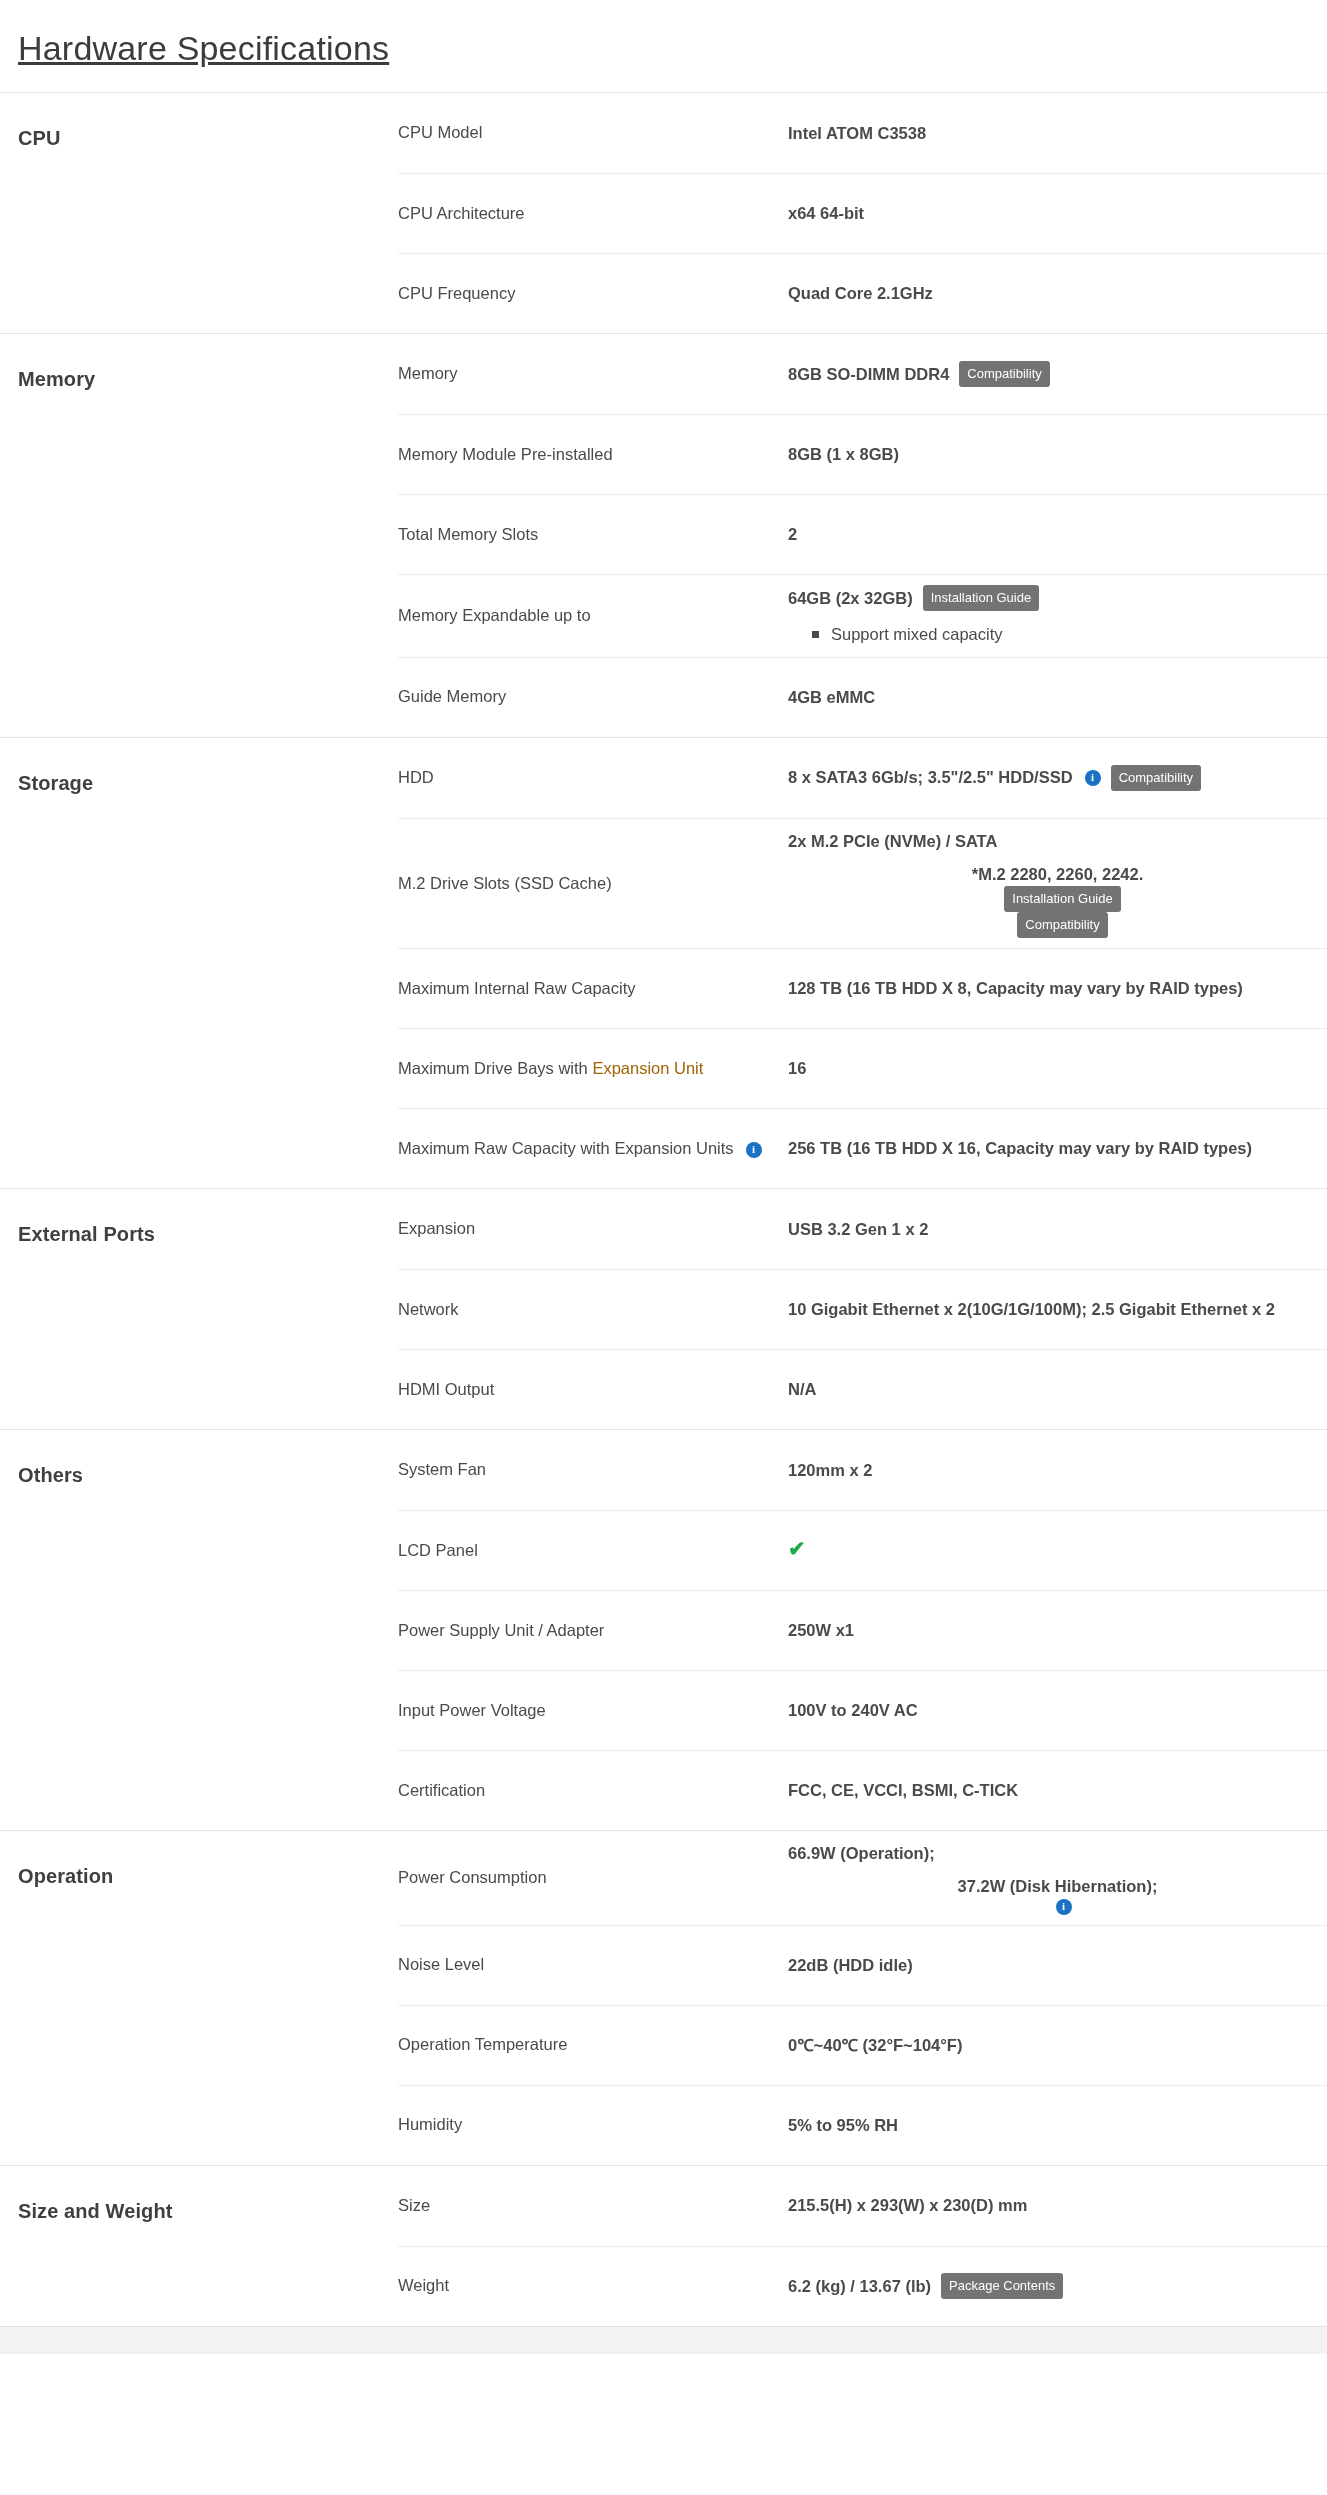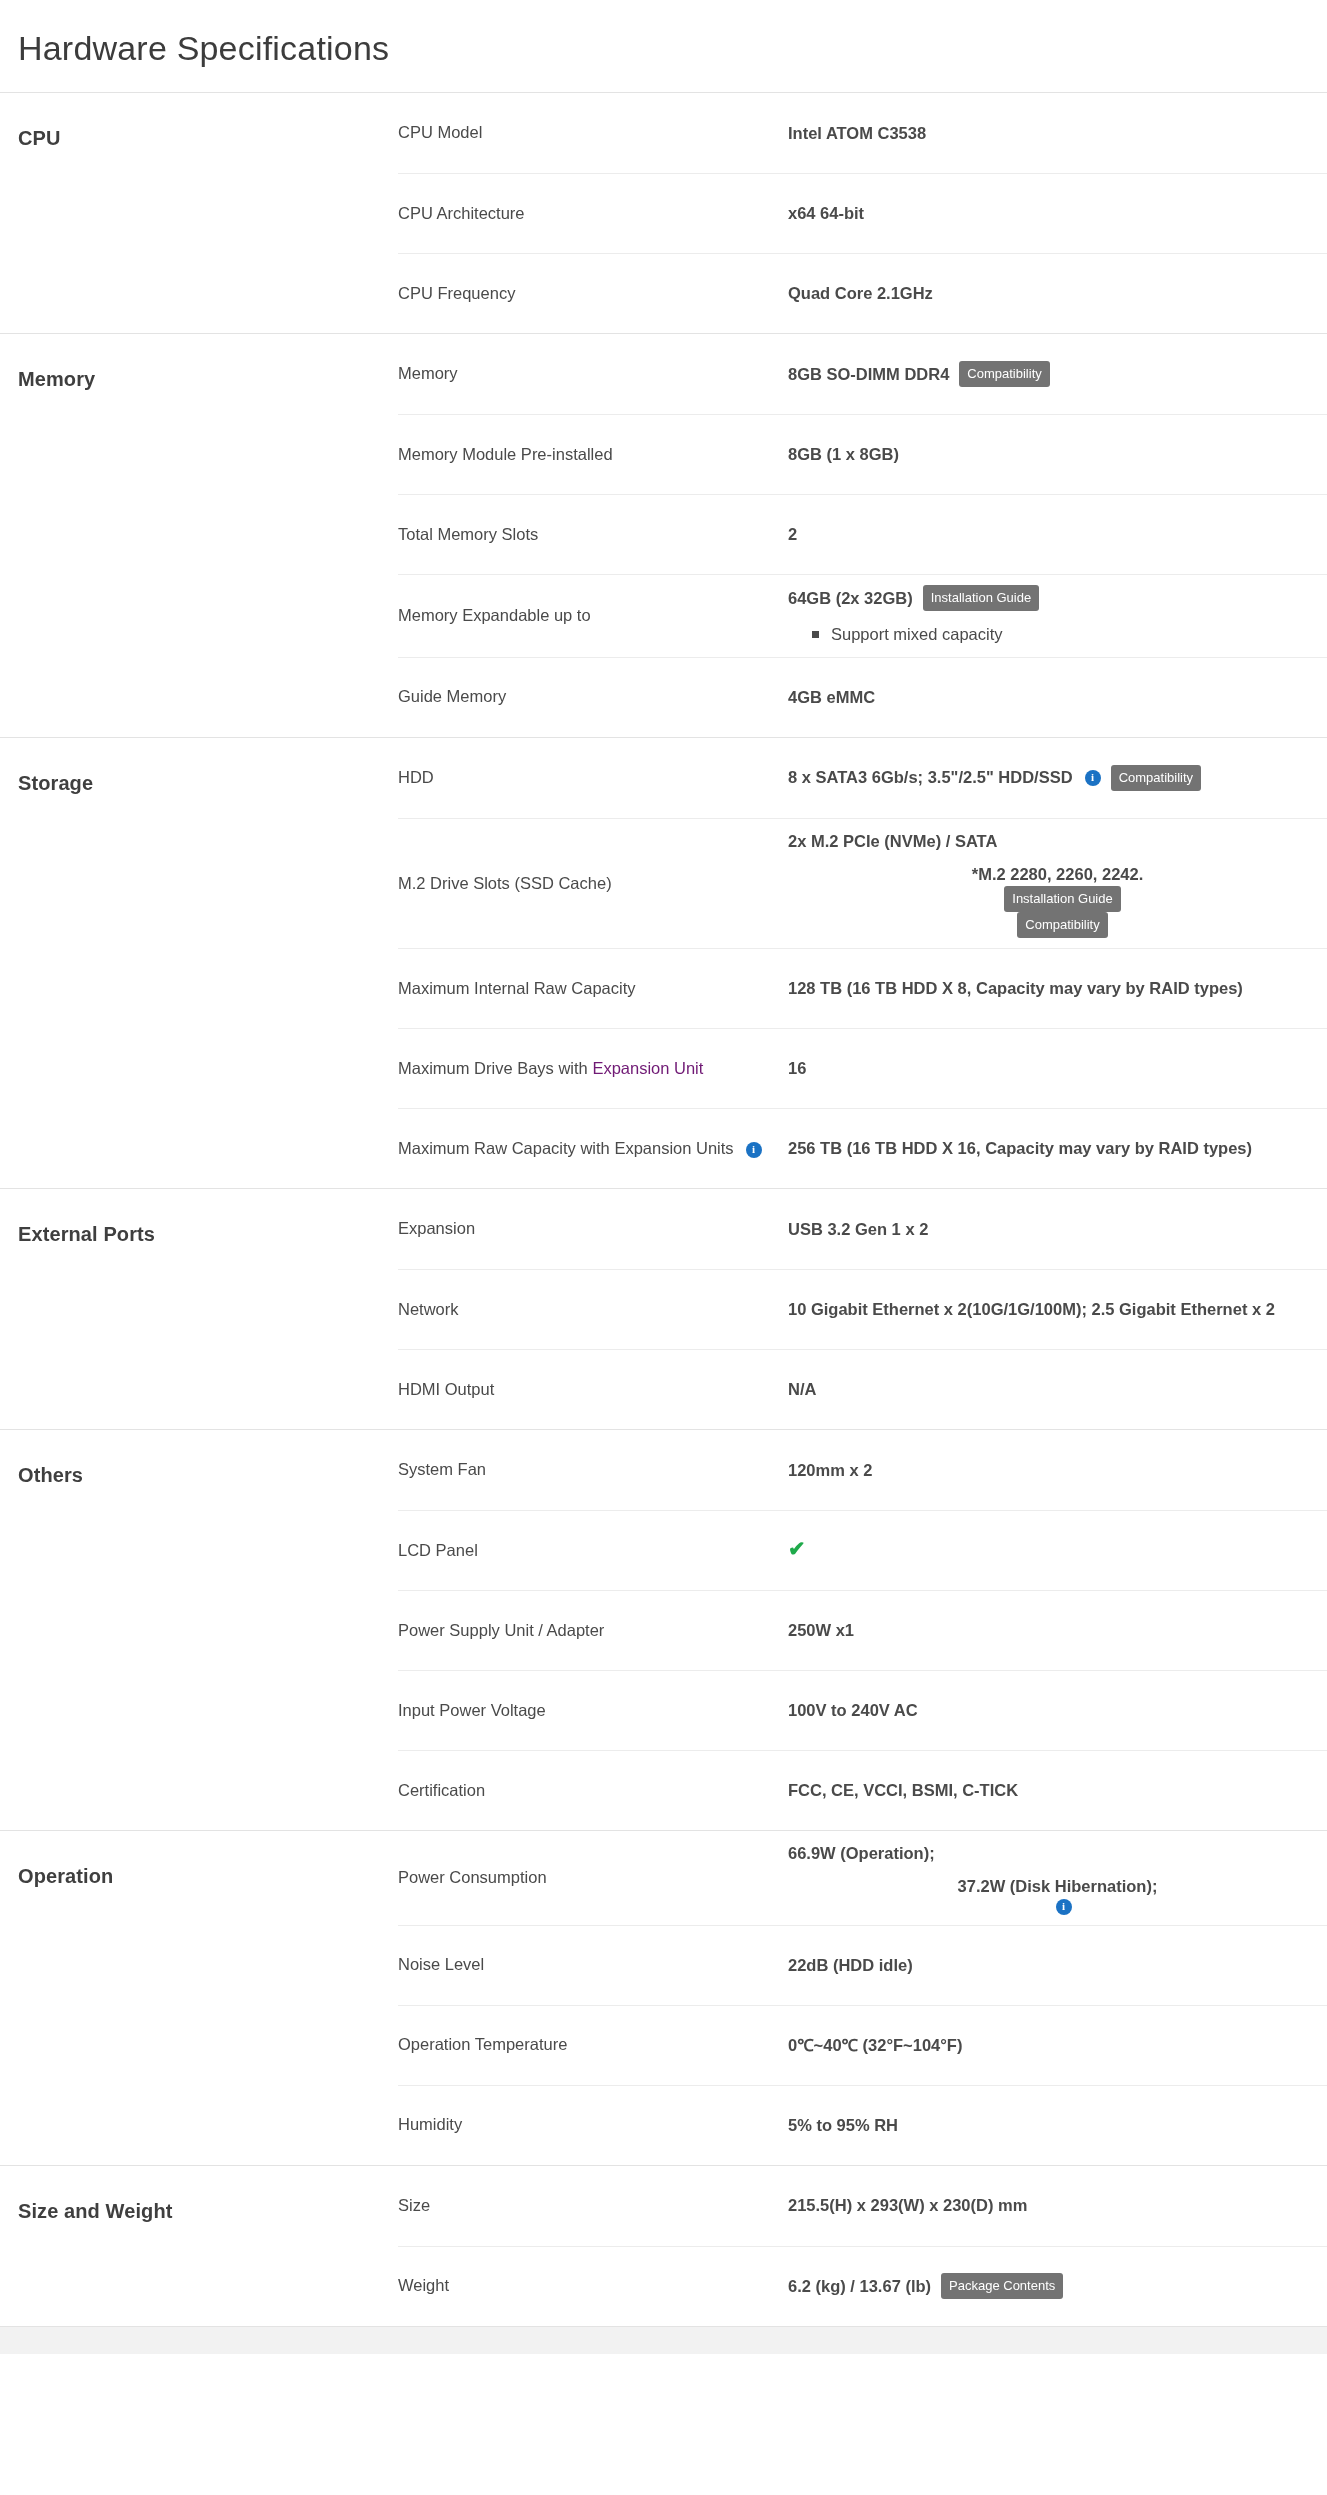--- a/index.html
+++ b/index.html
@@ -14,20 +14,21 @@
 
   
   .page-title {
     font-size: 34px;
     font-weight: 400;
     color: #3c3c3c;
     letter-spacing: 0.2px;
     padding: 18px 0 0 18px;
     height: 92px;
     line-height: 60px;
+    text-decoration: underline;
   }
 
   
   .spec-section {
     display: flex;
     align-items: stretch;
     border-top: 1px solid #e3e3e3;
     width: 1327px;
   }
   .section-label {
@@ -109,21 +110,21 @@
     line-height: 1;
     margin-left: 12px;
     cursor: pointer;
     position: relative;
     top: 0px;
   }
   .info-icon span { position: relative; top: -0.5px; }
 
   
   .inline-link {
-    color: #701a75;
+    color: #a16207;
     text-decoration: none;
     cursor: pointer;
   }
 
   
   .bullet-line {
     display: flex;
     align-items: center;
     margin-top: 11px;
     padding-left: 24px;

